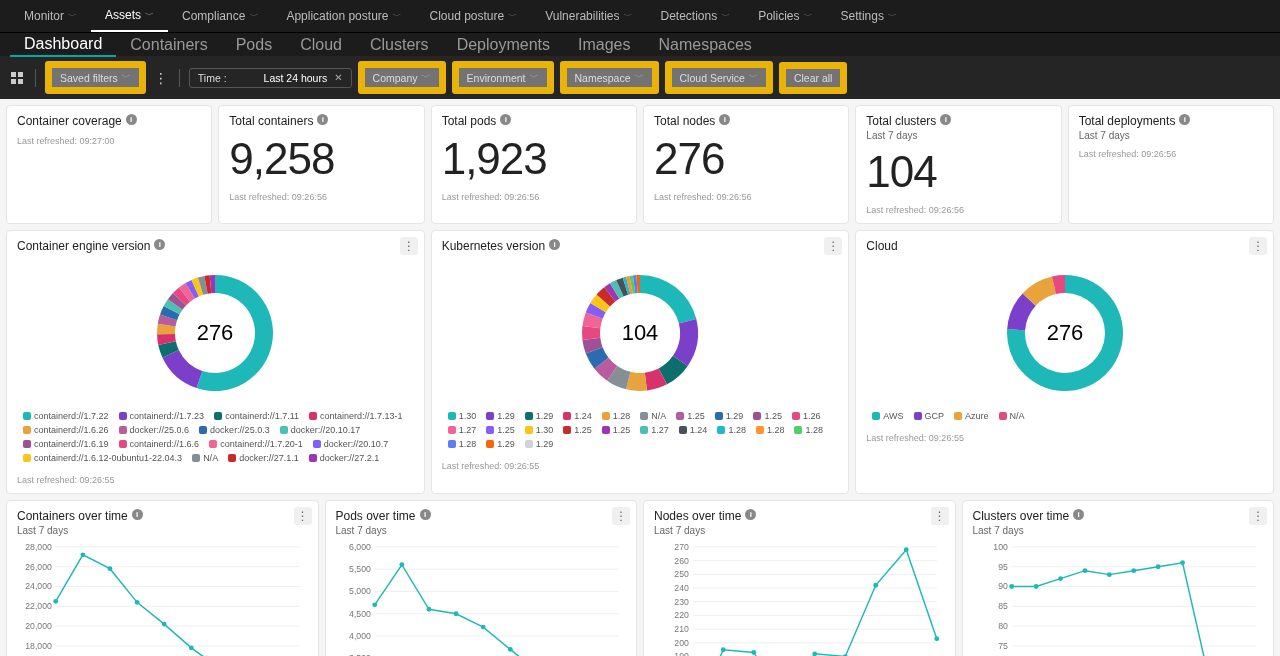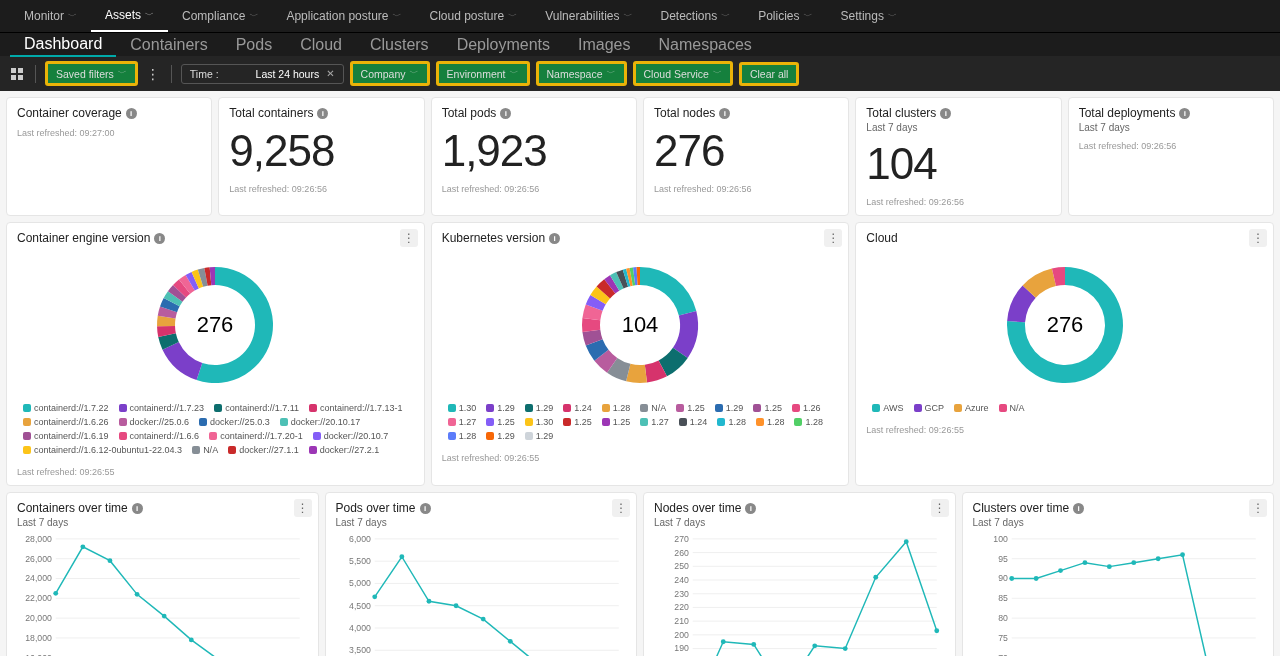--- a/index.html
+++ b/index.html
@@ -9,31 +9,31 @@
 .topnav-item { color:#bbb; padding:0 14px; height:32px; display:flex; align-items:center; cursor:pointer; font-size:12px; gap:4px; }
 .topnav-item.active { color:#fff; border-bottom:2px solid #fff; }
 .chev { font-size:9px; opacity:.7; }
 
 .subnav { background:#1c1c1c; display:flex; padding:0 10px; height:24px; align-items:center; border-top:1px solid #000; }
 .subnav-item { color:#999; padding:0 14px; height:24px; display:flex; align-items:center; cursor:pointer; font-size:16px; }
 .subnav-item.active { color:#fff; border-bottom:2px solid #0aa; }
 
 .filterbar { background:#252525; display:flex; align-items:center; padding:5px 8px; gap:6px; }
 .filter-icon { width:18px; height:18px; display:flex; align-items:center; justify-content:center; color:#ccc; cursor:pointer; }
-.filter-chip { background:#15803d; color:#ddd; border:3px solid #eab308; border-radius:3px; padding:3px 8px; font-size:10.5px; cursor:pointer; display:flex; align-items:center; gap:4px; }
+.filter-chip { background:#737373; color:#ddd; border:7px solid #eab308; border-radius:3px; padding:3px 8px; font-size:10.5px; cursor:pointer; display:flex; align-items:center; gap:4px; }
 .filter-chip.time { background:transparent; border:1px solid #555; }
 .filter-chip .x { font-size:10px; opacity:.7; padding-left:3px; }
 .vdiv { width:1px; height:18px; background:#555; margin:0 3px; }
 
 .grid { display:grid; grid-template-columns:repeat(6,1fr); gap:6px; padding:6px; }
 .card { background:#fff; border:1px solid #e5e5e5; border-radius:4px; padding:8px 10px; position:relative; } 
 .row2 { display:grid; grid-template-columns:repeat(12,1fr); gap:6px; padding:0 6px 6px; }
 .row2 .card { grid-column:span 4; }
 .row3 { display:grid; grid-template-columns:repeat(4,1fr); gap:6px; padding:0 6px 6px; }
-.card-title { font-size:12px; font-weight:normal; color:#222; display:flex; align-items:center; gap:4px; }
+.card-title { font-size:12px; font-weight:normal; color:#222; display:flex; align-items:flex-start; gap:4px; }
 .info-icon { display:inline-block; width:11px; height:11px; border-radius:50%; background:#888; color:#fff; font-size:8px; line-height:11px; text-align:center; font-weight:bold; }
 .sub { font-size:10px; color:#666; margin-top:2px; }
 .bignum { font-size:44px; font-weight:300; color:#222; margin-top:6px; letter-spacing:-1px; }
 .refresh { font-size:9px; color:#999; margin-top:8px; }
 .kebab { position:absolute; top:6px; right:6px; width:18px; height:18px; background:#f0f0f0; border-radius:3px; display:flex; align-items:center; justify-content:center; cursor:pointer; color:#666; font-size:12px; }
 
 .donut-wrap { display:flex; flex-direction:column; align-items:center; padding:10px 0 4px; }
 .donut-center { font-size:22px; color:#333; }
 .legend { display:flex; flex-wrap:wrap; gap:4px 10px; justify-content:flex-start; font-size:9px; color:#555; padding:4px 6px; }
 .legend-item { display:flex; align-items:center; gap:3px; }

